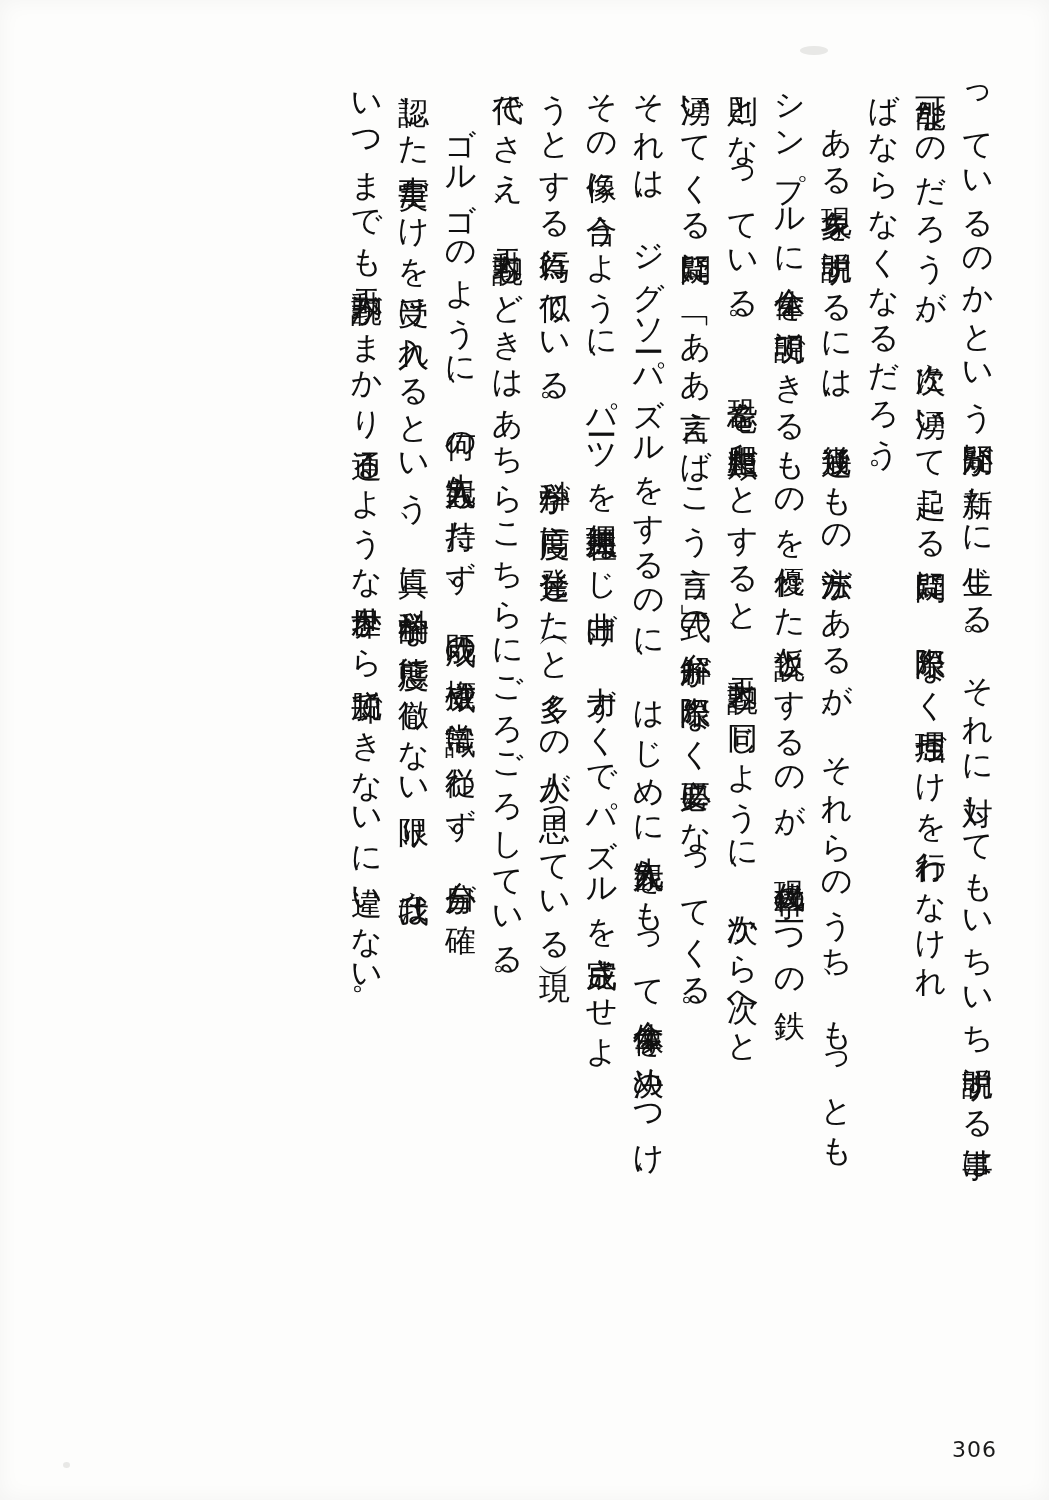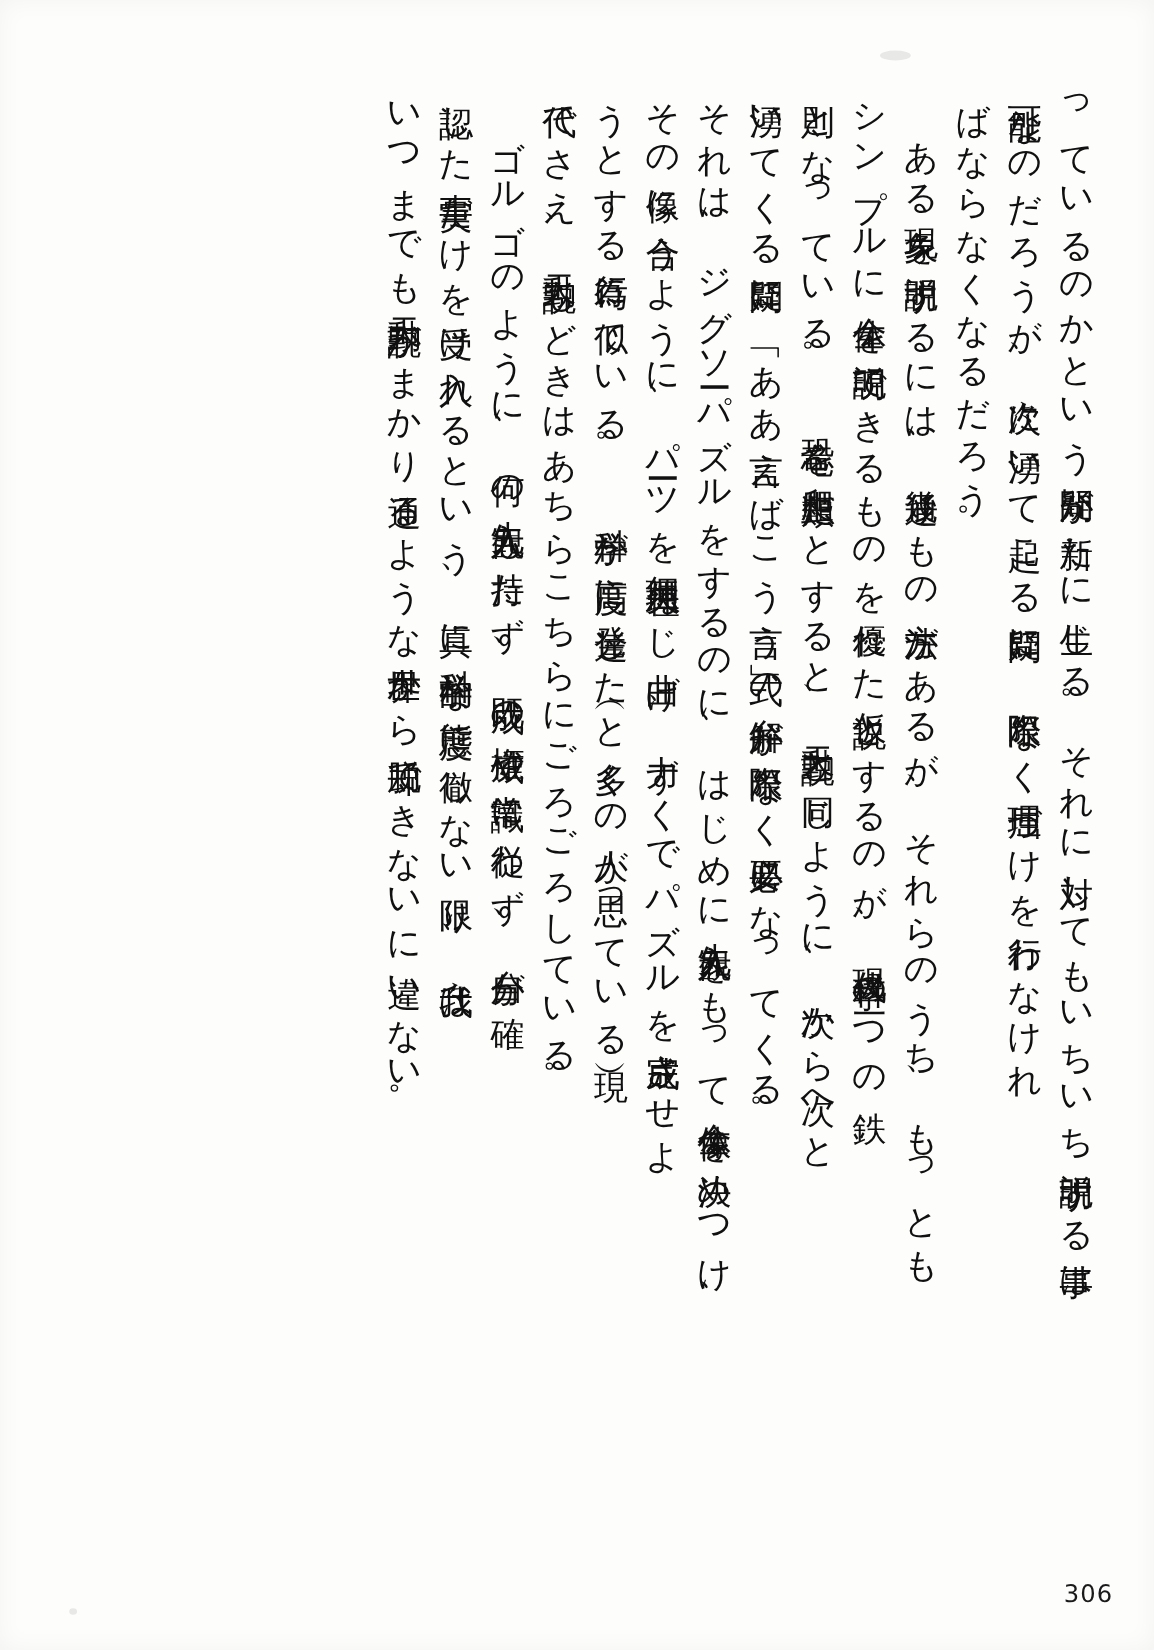--- a/index.html
+++ b/index.html
@@ -53,21 +53,21 @@
     flex: 0 0 47px;
     white-space: nowrap;
     font-weight: 400;
   }
   
   .vline.indent {
     padding-top: 34px;
   }
   .page-number {
     position: absolute;
-    right: 37px;
+    right: 52px;
     bottom: 38px;
     font-family: "DejaVu Sans", "Liberation Sans", sans-serif;
     font-size: 22px;
     letter-spacing: 1px;
     color: #1a1a1a;
     margin-left: 44px;
   }
 </style>
 </head>
 <body>

